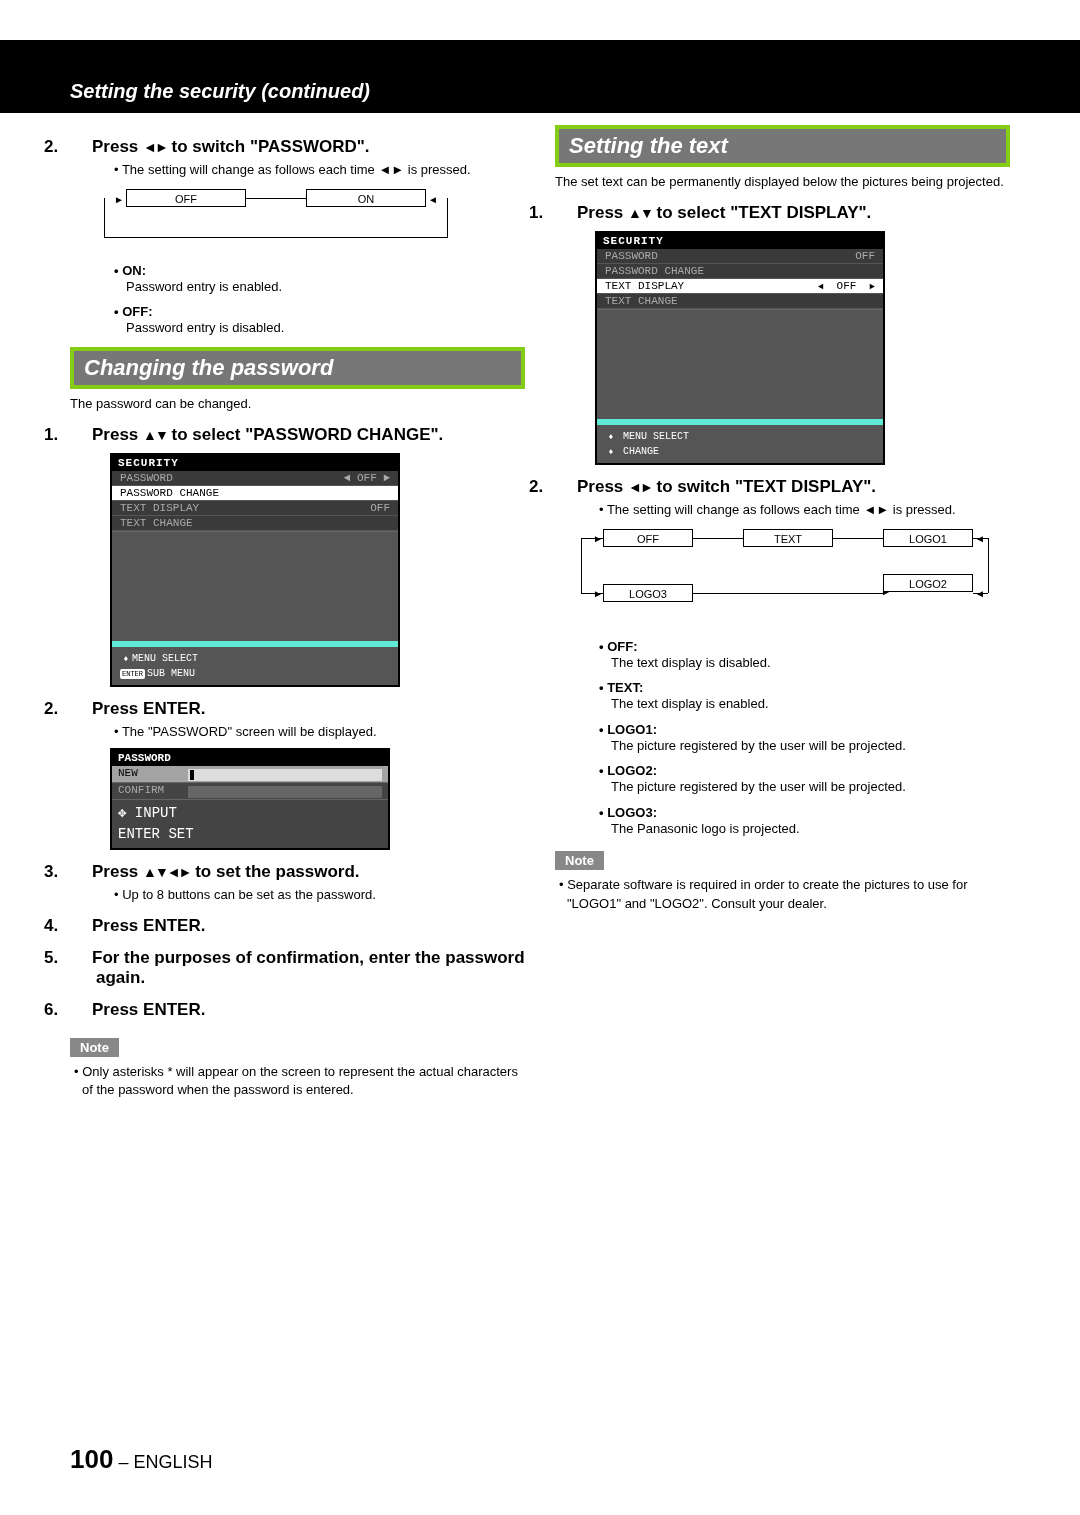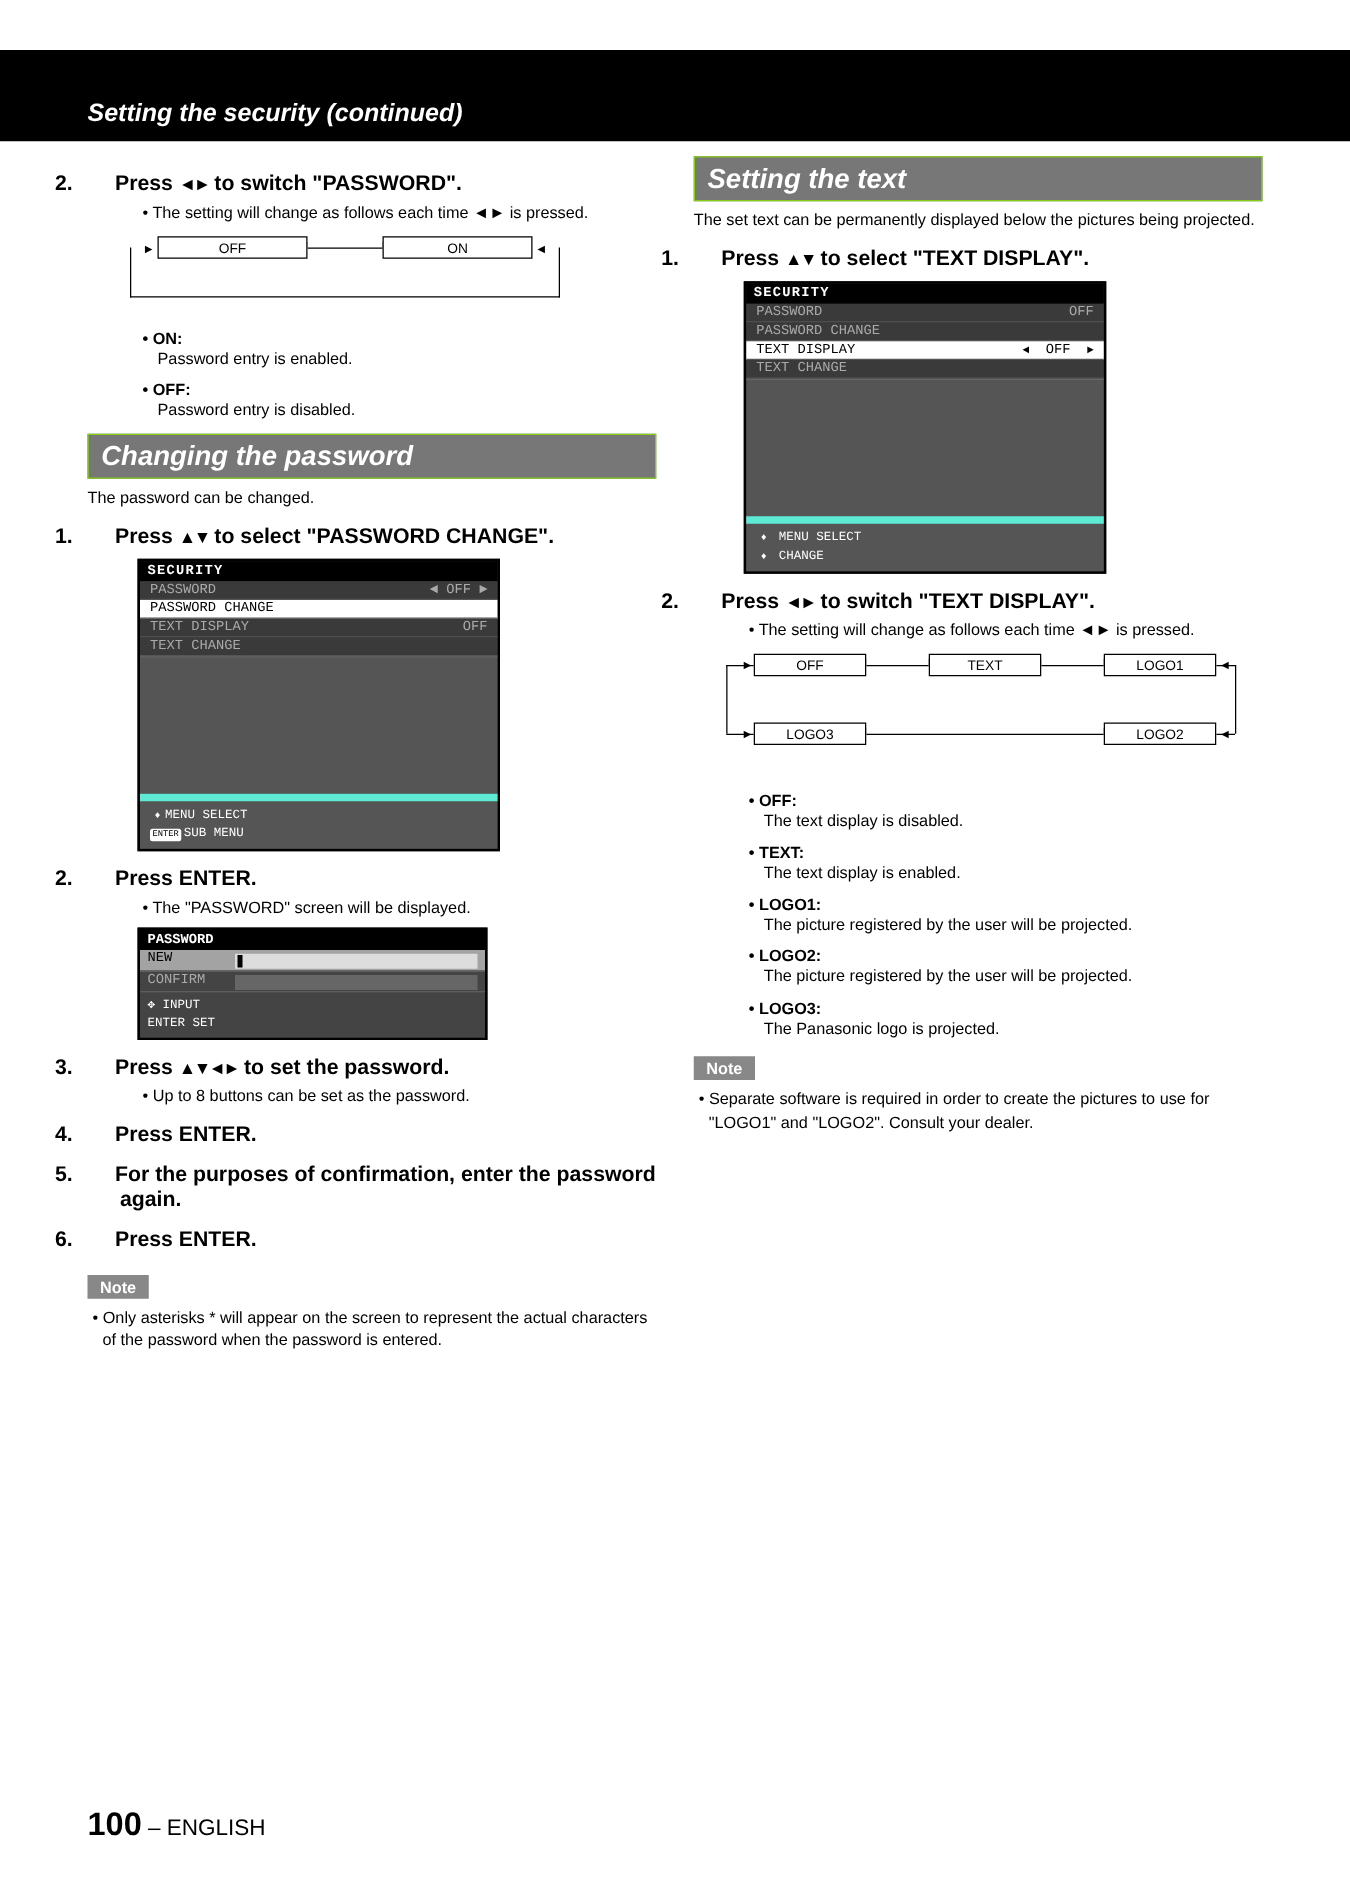--- a/index.html
+++ b/index.html
@@ -3,21 +3,21 @@
 <meta charset="utf-8">
 <style>
   * { box-sizing: border-box; margin: 0; padding: 0; }
   body { font-family: Arial, Helvetica, sans-serif; font-size: 14px; color: #000; background: #fff; }
   .page { width: 1080px; height: 1515px; margin: 0 auto; position: relative; padding: 40px 70px; }
   .black-bar { background: #000; color: #fff; padding: 10px 0 10px 0; margin: 0 -70px 12px -70px; }
   .black-bar-inner { padding: 30px 70px 0 70px; }
   .black-bar h2 { font-size: 20px; font-weight: bold; font-style: italic; }
   .columns { display: flex; gap: 30px; }
   .col { flex: 1; min-width: 0; }
-  .grey-heading { background: #777; color: #fff; font-size: 22px; font-weight: bold; font-style: italic; padding: 4px 10px; margin: 10px 0 6px 0; border: 1px solid #84cc16; }
+  .grey-heading { background: #777; color: #fff; font-size: 22px; font-weight: bold; font-style: italic; padding: 4px 10px; margin: 10px 0 6px 0; border: 4px solid #84cc16; }
   .step { font-size: 17px; font-weight: bold; margin: 12px 0 4px 0; padding-left: 26px; text-indent: -26px; }
   .step .num { display: inline-block; width: 22px; }
   .bullet { font-size: 13px; padding-left: 56px; text-indent: -12px; line-height: 1.35; margin: 2px 0; }
   .intro { font-size: 13px; line-height: 1.4; margin: 4px 0; }
   .sub-bold { font-weight: bold; font-size: 13px; padding-left: 56px; text-indent: -12px; margin-top: 9px; }
   .sub-desc { font-size: 13px; padding-left: 56px; line-height: 1.35; }
   .note-box { display: inline-block; background: #888; color: #fff; font-size: 13px; font-weight: bold; padding: 2px 10px; margin: 14px 0 6px 0; }
   .note-text { font-size: 13px; line-height: 1.4; padding-left: 12px; text-indent: -8px; }
   .tri-lr::before { content: "◄►"; font-size: 14px; letter-spacing: -2px; }
   .tri-ud::before { content: "▲▼"; font-size: 14px; letter-spacing: -2px; }
@@ -37,21 +37,21 @@
   .toggle2 .la1 { position: absolute; left: 18px; top: 5px; font-size: 10px; }
   .toggle2 .la2 { position: absolute; right: 18px; top: 5px; font-size: 10px; }
 
   
   .toggle5 { margin: 10px 0 10px 8px; width: 430px; height: 100px; position: relative; }
   .toggle5 .cell { position: absolute; width: 90px; height: 18px; border: 1px solid #000; text-align: center; font-size: 11px; line-height: 18px; background: #fff; z-index: 2; }
   .toggle5 .t1 { top: 0; left: 40px; }
   .toggle5 .t2 { top: 0; left: 180px; }
   .toggle5 .t3 { top: 0; left: 320px; }
   .toggle5 .b1 { top: 55px; left: 40px; }
-  .toggle5 .b2 { top: 55px; left: 320px; }
+  .toggle5 .b2 { top: 45px; left: 320px; }
   .toggle5 .connect { position: absolute; top: 9px; height: 1px; background: #000; }
   .toggle5 .cA { left: 130px; width: 50px; }
   .toggle5 .cB { left: 270px; width: 50px; }
   .toggle5 .cC { top: 64px; left: 130px; width: 190px; height: 1px; background: #000; position: absolute; }
   .toggle5 .ah::before { content: "◄"; position: absolute; left: -8px; top: -7px; font-size: 10px; }
   .toggle5 .ah::after { content: "►"; position: absolute; right: -8px; top: -7px; font-size: 10px; }
   .toggle5 .vline { position: absolute; width: 1px; background: #000; }
   .toggle5 .vl { left: 18px; top: 9px; height: 55px; }
   .toggle5 .vr { left: 425px; top: 9px; height: 55px; }
   .toggle5 .hl1 { position: absolute; top: 9px; left: 18px; width: 22px; height: 1px; background: #000; }
@@ -78,21 +78,21 @@
 
   
   .osd2 { width: 280px; margin: 8px 0 8px 40px; background: #444; border: 2px solid #000; font-family: "Courier New", monospace; color: #fff; font-size: 11px; }
   .osd2 .title { background: #000; padding: 2px 6px; font-weight: bold; }
   .osd2 .row { display: flex; gap: 10px; padding: 1px 6px; border-bottom: 1px solid #666; }
   .osd2 .row .lbl { width: 60px; }
   .osd2 .row .fld { flex: 1; background: #666; height: 12px; margin-top: 2px; position: relative; }
   .osd2 .row.sel { background: #a3a3a3; color: #000; }
   .osd2 .row.sel .fld { background: #ddd; }
   .osd2 .row.sel .fld .cursor { position: absolute; left: 2px; top: 1px; width: 4px; height: 10px; background: #000; }
-  .osd2 .footer { background: #444; padding: 3px 6px; font-size: 10px; }
+  .osd2 .footer { background: #444; padding: 3px 6px; font-size: 14px; }
   .osd2 .footer div { line-height: 1.5; }
 </style>
 </head>
 <body>
 
 <div class="page">
 
   <div class="black-bar">
     <div class="black-bar-inner">
       <h2>Setting the security (continued)</h2>

